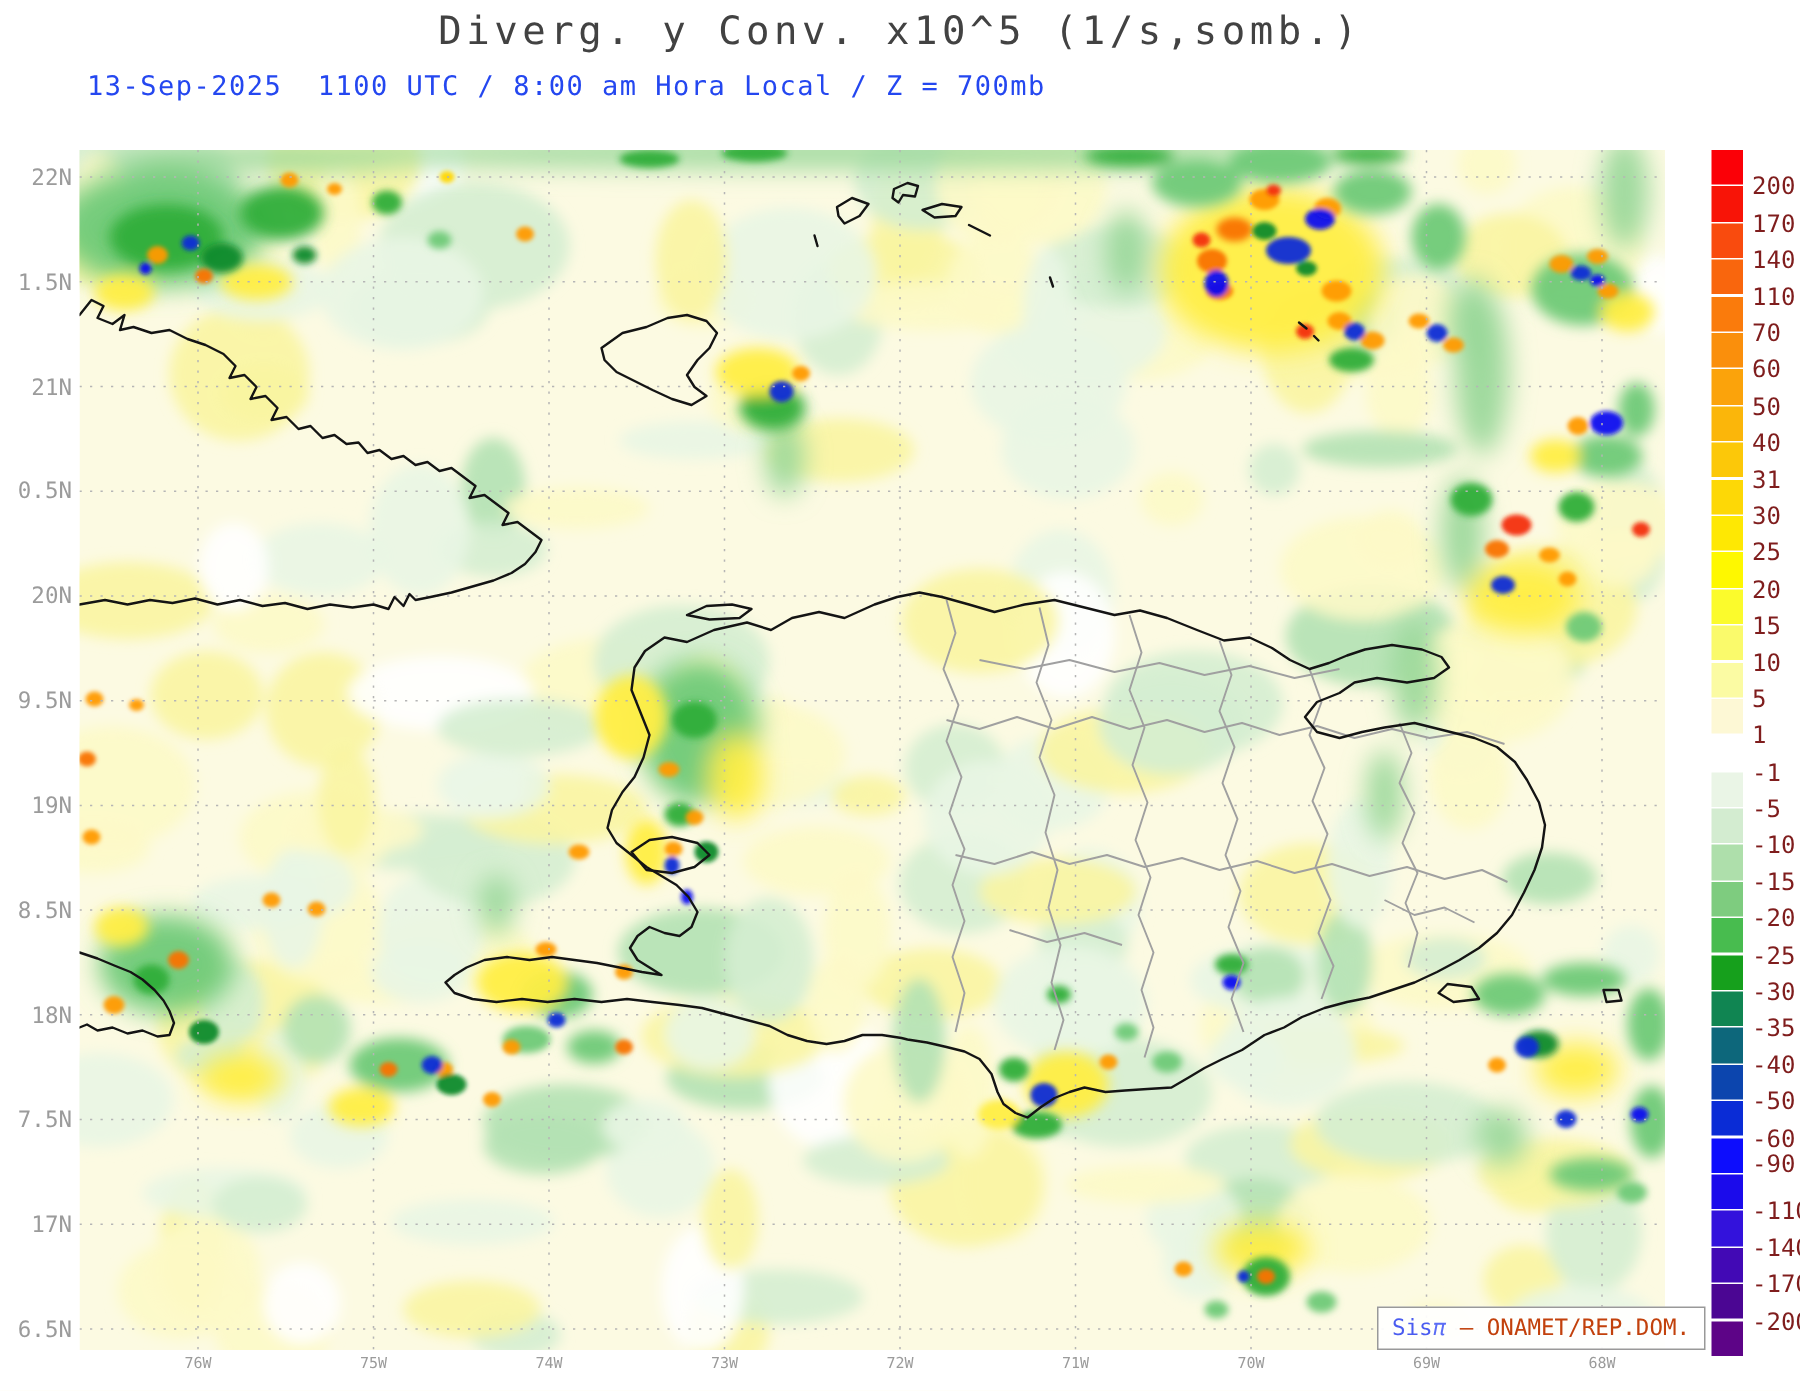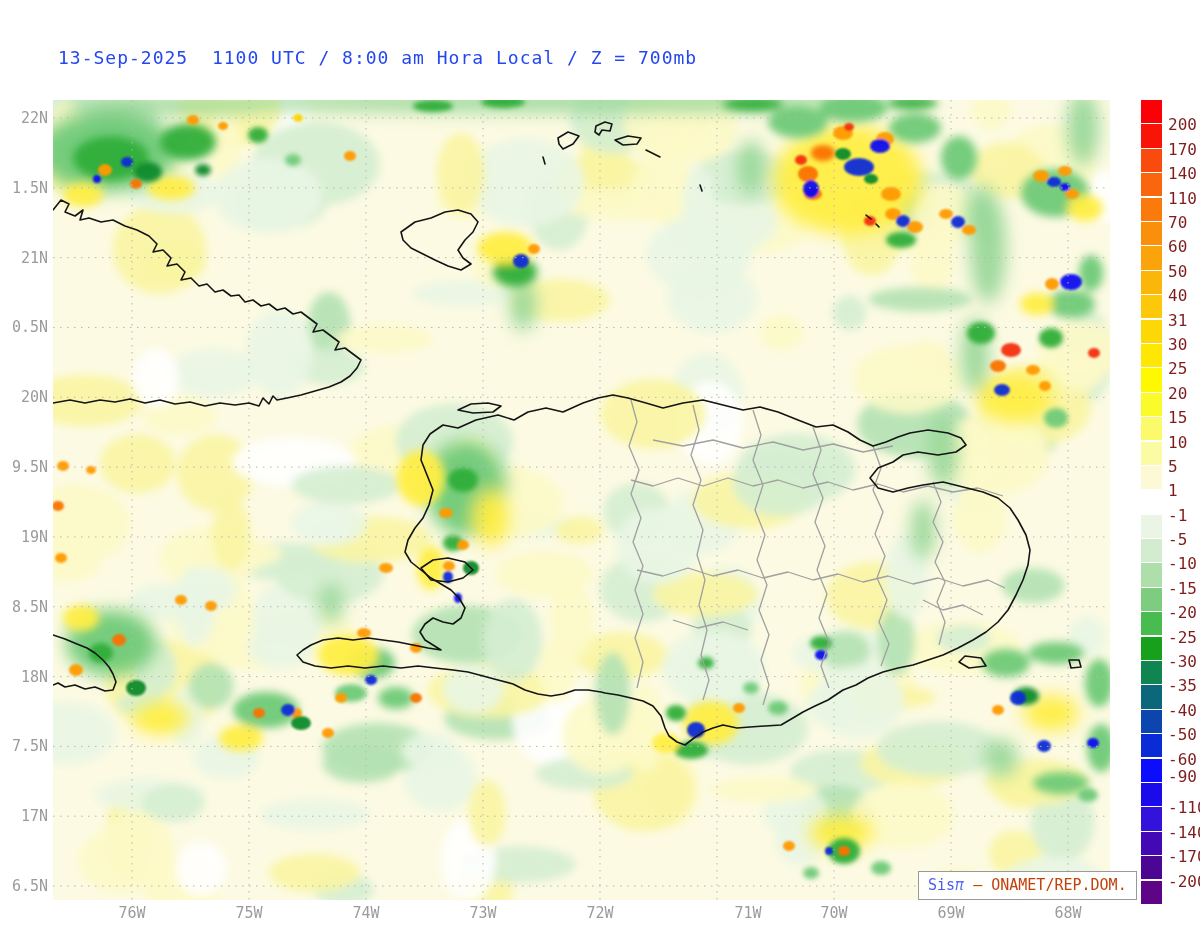--- a/index.html
+++ b/index.html
@@ -8,38 +8,39 @@
   .hdr-title{position:absolute;top:6px;left:0;width:1200px;text-align:center;
              font-size:26px;letter-spacing:3px;color:var(--c-title,#424242);white-space:pre;}
   .hdr-sub1{position:absolute;top:47px;left:58px;font-size:18px;letter-spacing:1px;
             color:var(--c-sub1,#2447f0);white-space:pre;}
   .hdr-sub2{position:absolute;top:69px;left:44px;font-size:15.5px;letter-spacing:0.3px;
             color:var(--c-sub2,#389bf3);white-space:pre;}
   .plot{position:absolute;left:53px;top:100px;width:1057px;height:800px;}
   .plot svg{display:block;width:100%;height:100%;}
   .lat-label{position:absolute;font-size:15px;color:var(--c-axis,#9b9b9b);
              transform:translateY(-50%);text-align:right;width:46px;left:2px;white-space:pre;}
-  .lon-label{position:absolute;font-size:15px;color:var(--c-axis,#9b9b9b);
+  .lon-label{position:absolute;font-size:10px;color:var(--c-axis,#9b9b9b);
              transform:translateX(-50%);top:904px;white-space:pre;}
   .cbar{position:absolute;left:1141px;top:100px;width:21px;height:806px;}
   .cbar-cell{position:absolute;left:0;width:21px;}
   .cbar-label{position:absolute;left:1168px;font-size:16px;color:#7f1d1d;
               transform:translateY(-50%);white-space:pre;}
   .watermark{position:absolute;left:918px;top:871px;height:26px;padding:1px 9px 0 9px;
              background:rgba(255,255,255,0.93);border:1px solid #999;
              font-size:15px;line-height:24px;white-space:pre;}
   .wm-brand{color:#4a5cf0;}
   .wm-pi{color:#5a6cf5;font-style:italic;}
   .wm-org{color:#c2410c;}
 </style>
 </head>
 <body>
 
 <div class="stage">
 
+  <div class="hdr-title">Diverg. y Conv. x10^5 (1/s,somb.)</div>
   <div class="hdr-sub1">13-Sep-2025  1100 UTC / 8:00 am Hora Local / Z = 700mb</div>
 
   <div class="plot">
     <svg viewBox="0 0 1057 800" preserveAspectRatio="none">
       <defs>
         <filter id="f1" x="-60%" y="-60%" width="220%" height="220%">
             <feGaussianBlur stdDeviation="1.3"></feGaussianBlur>
           </filter>
         <filter id="f2" x="-60%" y="-60%" width="220%" height="220%">
             <feGaussianBlur stdDeviation="2.4"></feGaussianBlur>
@@ -520,21 +521,21 @@
     <span class="lat-label" style="top: 606.74px;">8.5N</span>
     <span class="lat-label" style="top: 676.56px;">18N</span>
     <span class="lat-label" style="top: 746.38px;">7.5N</span>
     <span class="lat-label" style="top: 816.2px;">17N</span>
     <span class="lat-label" style="top: 886.02px;">6.5N</span>
     <span class="lon-label" style="left: 132px;">76W</span>
     <span class="lon-label" style="left: 249px;">75W</span>
     <span class="lon-label" style="left: 366px;">74W</span>
     <span class="lon-label" style="left: 483px;">73W</span>
     <span class="lon-label" style="left: 600px;">72W</span>
-    <span class="lon-label" style="left: 748px;">71W</span>
+    <span class="lon-label" style="left: 717px;">71W</span>
     <span class="lon-label" style="left: 834px;">70W</span>
     <span class="lon-label" style="left: 951px;">69W</span>
     <span class="lon-label" style="left: 1068px;">68W</span>
     <span class="cbar-label" style="top: 124.394px;">200</span>
     <span class="cbar-label" style="top: 148.788px;">170</span>
     <span class="cbar-label" style="top: 173.182px;">140</span>
     <span class="cbar-label" style="top: 197.576px;">110</span>
     <span class="cbar-label" style="top: 221.97px;">70</span>
     <span class="cbar-label" style="top: 246.364px;">60</span>
     <span class="cbar-label" style="top: 270.758px;">50</span>

